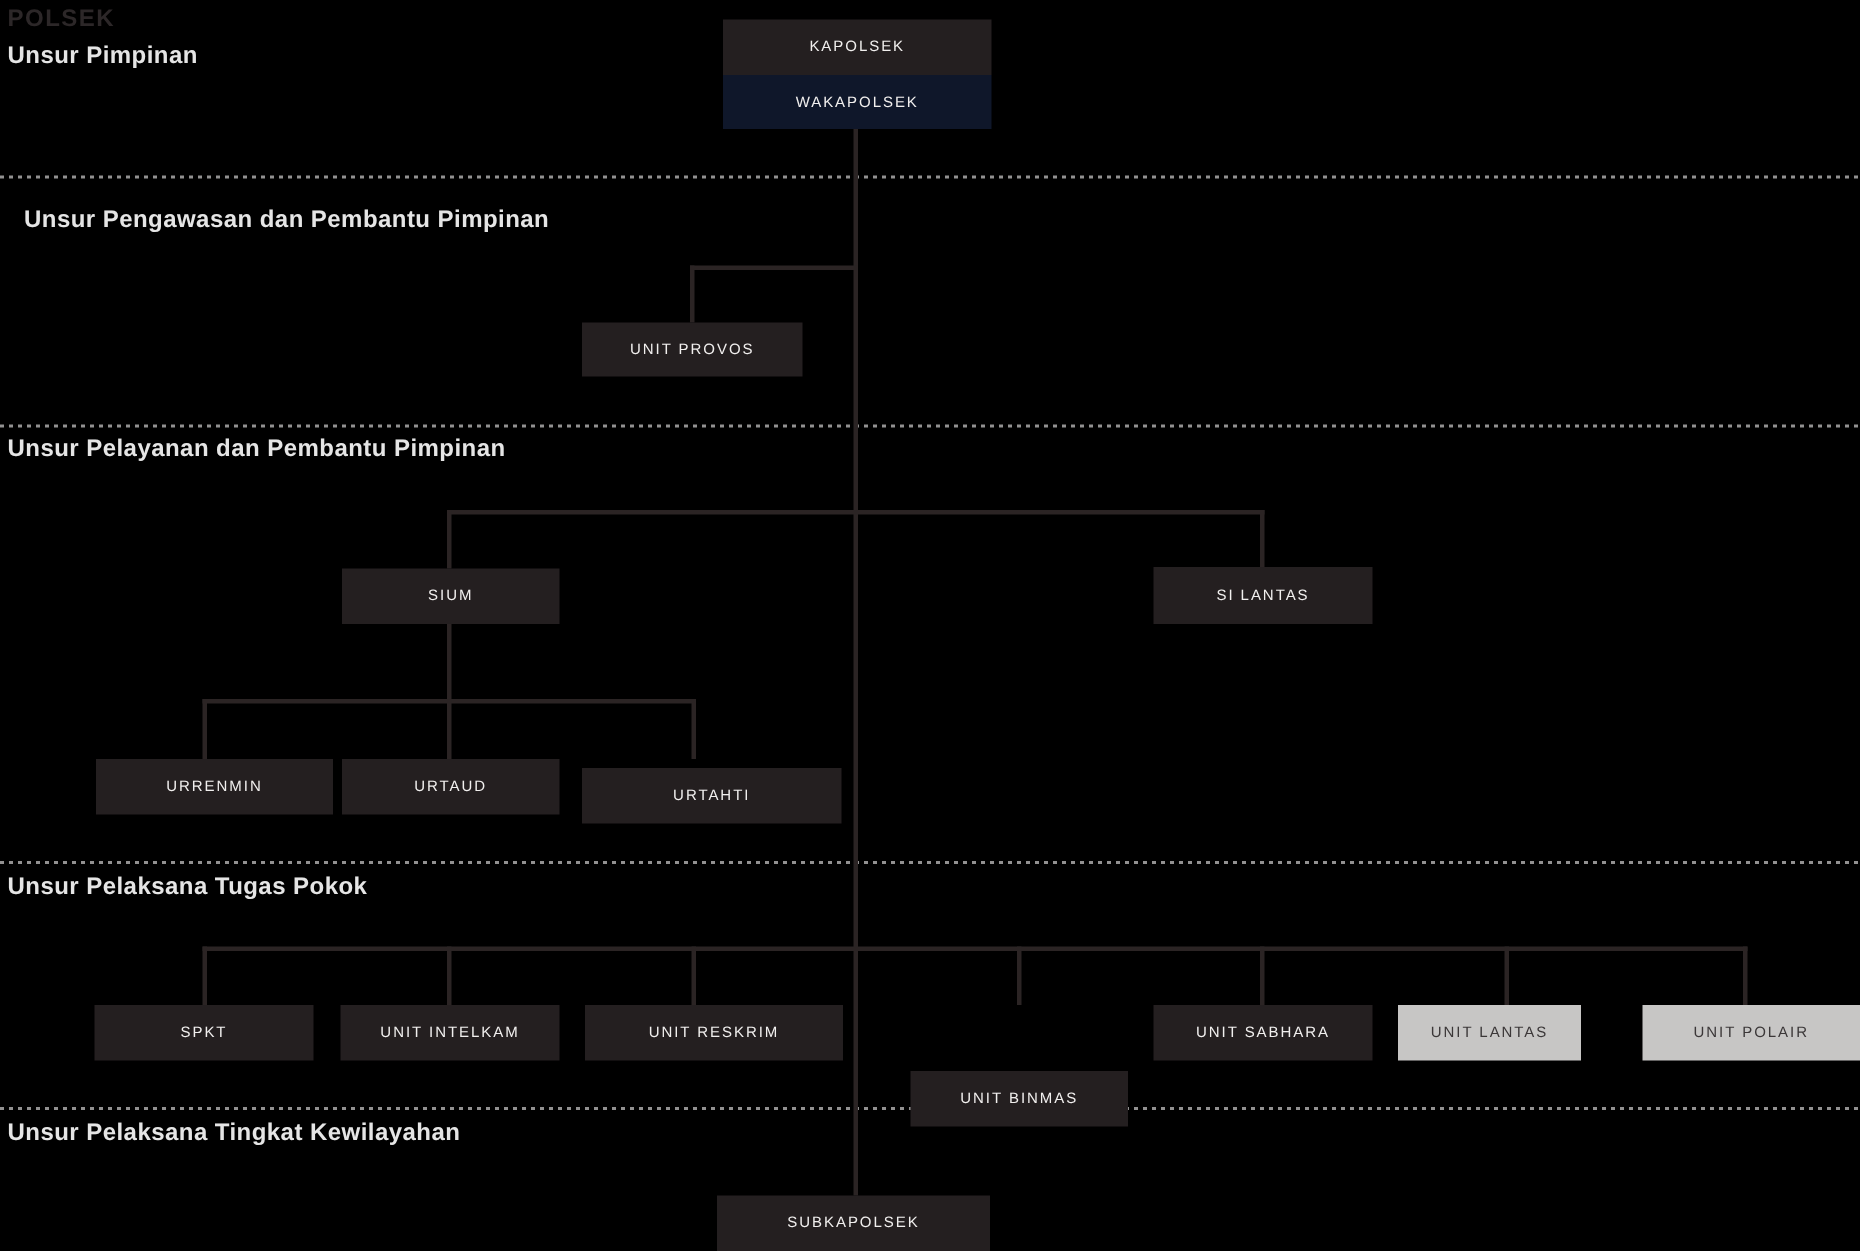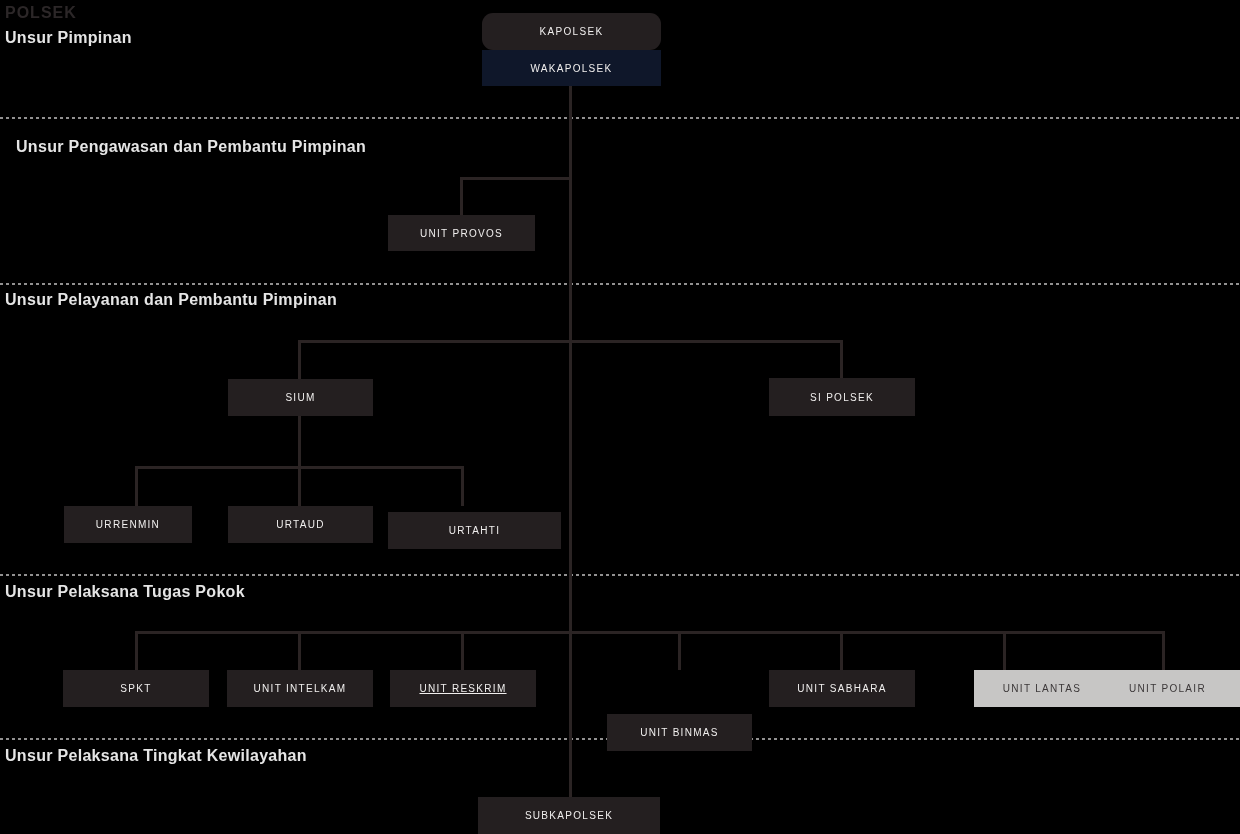--- a/index.html
+++ b/index.html
@@ -63,34 +63,34 @@
 
   <div class="hline" style="left:135px;top:631px;width:1030px;"></div>
   <div class="vline" style="left:135px;top:631px;height:39px;"></div>
   <div class="vline" style="left:298px;top:631px;height:39px;"></div>
   <div class="vline" style="left:461px;top:631px;height:39px;"></div>
   <div class="vline" style="left:678px;top:631px;height:39px;"></div>
   <div class="vline" style="left:840px;top:631px;height:39px;"></div>
   <div class="vline" style="left:1003px;top:631px;height:39px;"></div>
   <div class="vline" style="left:1162px;top:631px;height:39px;"></div>
 
-  <div class="node" style="left:482px;top:13px;width:179px;height:37px;border-radius:11px;">KAPOLSEK</div>
+  <div class="node" style="left:482px;top:13px;width:179px;height:37px;">KAPOLSEK</div>
   <div class="node gray" style="left:482px;top:50px;width:179px;height:36px;">WAKAPOLSEK</div>
 
   <div class="node" style="left:388px;top:215px;width:147px;height:36px;">UNIT PROVOS</div>
 
   <div class="node" style="left:228px;top:379px;width:145px;height:37px;">SIUM</div>
-  <div class="node" style="left:769px;top:378px;width:146px;height:38px;">SI POLSEK</div>
-  <div class="node" style="left:64px;top:506px;width:128px;height:37px;">URRENMIN</div>
+  <div class="node" style="left:769px;top:378px;width:146px;height:38px;">SI LANTAS</div>
+  <div class="node" style="left:64px;top:506px;width:158px;height:37px;">URRENMIN</div>
   <div class="node" style="left:228px;top:506px;width:145px;height:37px;">URTAUD</div>
   <div class="node" style="left:388px;top:512px;width:173px;height:37px;">URTAHTI</div>
 
   <div class="node" style="left:63px;top:670px;width:146px;height:37px;">SPKT</div>
   <div class="node" style="left:227px;top:670px;width:146px;height:37px;">UNIT INTELKAM</div>
-  <div class="node" style="left:390px;top:670px;width:146px;height:37px;text-decoration:underline;">UNIT RESKRIM</div>
+  <div class="node" style="left:390px;top:670px;width:172px;height:37px;">UNIT RESKRIM</div>
   <div class="node" style="left:607px;top:670px;width:145px;height:37px;margin-top:44px;">UNIT BINMAS</div>
   <div class="node" style="left:769px;top:670px;width:146px;height:37px;">UNIT SABHARA</div>
-  <div class="node light" style="left:974px;top:670px;width:136px;height:37px;">UNIT LANTAS</div>
+  <div class="node light" style="left:932px;top:670px;width:122px;height:37px;">UNIT LANTAS</div>
   <div class="node light" style="left:1095px;top:670px;width:145px;height:37px;">UNIT POLAIR</div>
 
   <div class="node" style="left:478px;top:797px;width:182px;height:37px;">SUBKAPOLSEK</div>
 
 </div>
 
 </body></html>

